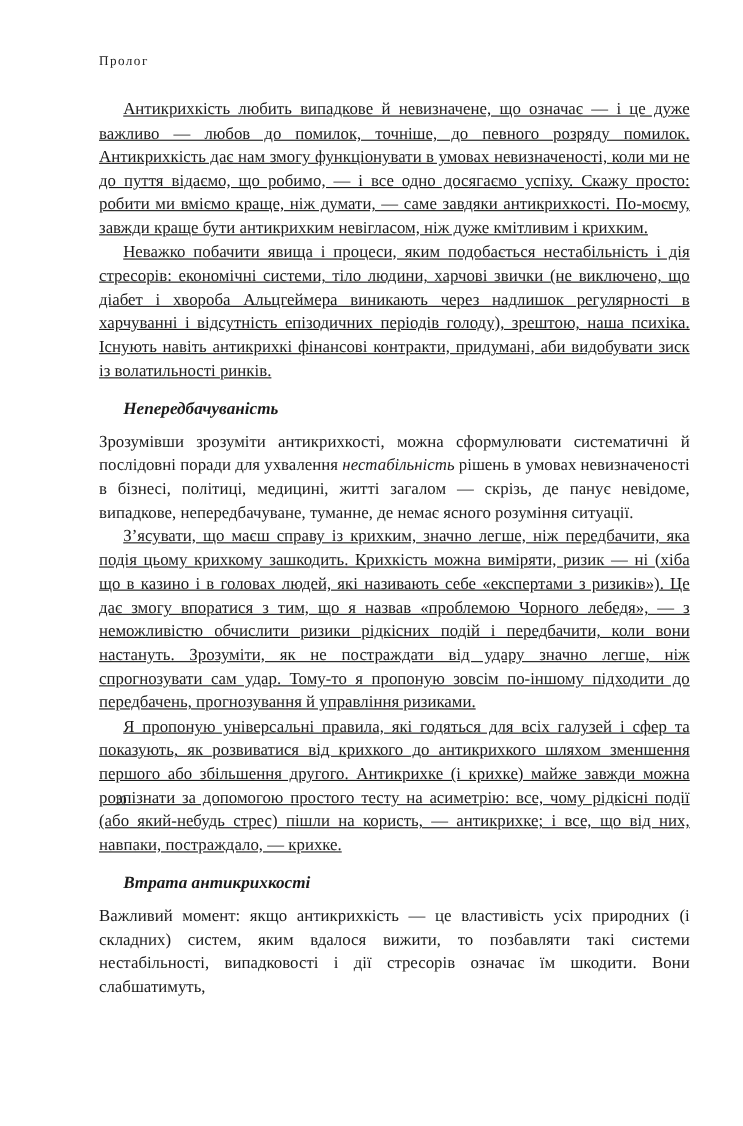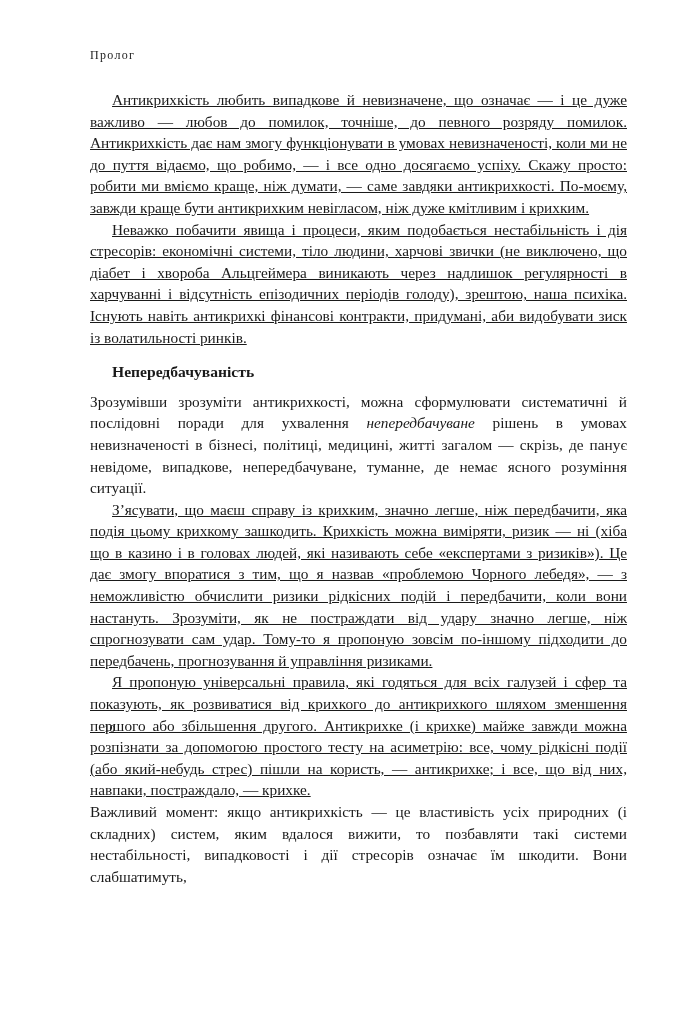--- a/index.html
+++ b/index.html
@@ -41,20 +41,21 @@
   .body-text p.indent {
     text-indent: 22px;
     text-decoration: underline;
   }
   .body-text p.noindent {
     text-indent: 0;
   }
   .section-heading {
     font-size: 15.6px;
     font-weight: bold;
+    font-style: italic;
     margin: 13px 0 8px 0;
     text-indent: 22px;
     text-align: left;
   }
   .page-number {
     position: absolute;
     left: 104px;
     bottom: 58px;
     font-size: 11px;
     color: #1a1a1a;
@@ -73,26 +74,27 @@
 
   <div class="body-text">
 
     <p class="indent">Антикрихкість любить випадкове й невизначене, що означає — і це дуже важливо — любов до помилок, точніше, до певного розряду помилок. Антикрихкість дає нам змогу функціонувати в умовах невизначеності, коли ми не до пуття відаємо, що робимо, — і все одно досягаємо успіху. Скажу просто: робити ми вміємо краще, ніж думати, — саме завдяки антикрихкості. По-моєму, завжди краще бути антикрихким невігласом, ніж дуже кмітливим і крихким.</p>
 
     <p class="indent">Неважко побачити явища і процеси, яким подобається нестабільність і дія стресорів: економічні системи, тіло людини, харчові звички (не виключено, що діабет і хвороба Альцгеймера виникають через надлишок регулярності в харчуванні і відсутність епізодичних періодів голоду), зрештою, наша психіка. Існують навіть антикрихкі фінансові контракти, придумані, аби видобувати зиск із волатильності ринків.</p>
 
 
     <h2 class="section-heading">Непередбачуваність</h2>
 
-    <p class="noindent"><span>Зрозумівши зрозуміти антикрихкості, можна сформулювати систематичні й послідовні поради для ухвалення </span><em>непередбачуване</em><span> рішень в умовах невизначеності в бізнесі, політиці, медицині, житті загалом — скрізь, де панує невідоме, випадкове, непередбачуване, туманне, де немає ясного розуміння ситуації.</span></p>
+    <p class="noindent"><span>Зрозумівши зрозуміти антикрихкості, можна сформулювати систематичні й послідовні поради для ухвалення </span><em>нестабільність</em><span> рішень в умовах невизначеності в бізнесі, політиці, медицині, житті загалом — скрізь, де панує невідоме, випадкове, непередбачуване, туманне, де немає ясного розуміння ситуації.</span></p>
 
     <p class="indent">З’ясувати, що маєш справу із крихким, значно легше, ніж передбачити, яка подія цьому крихкому зашкодить. Крихкість можна виміряти, ризик — ні (хіба що в казино і в головах людей, які називають себе «експертами з ризиків»). Це дає змогу впоратися з тим, що я назвав «проблемою Чорного лебедя», — з неможливістю обчислити ризики рідкісних подій і передбачити, коли вони настануть. Зрозуміти, як не постраждати від удару значно легше, ніж спрогнозувати сам удар. Тому-то я пропоную зовсім по-іншому підходити до передбачень, прогнозування й управління ризиками.</p>
 
     <p class="indent">Я пропоную універсальні правила, які годяться для всіх галузей і сфер та показують, як розвиватися від крихкого до антикрихкого шляхом зменшення першого або збільшення другого. Антикрихке (і крихке) майже завжди можна розпізнати за допомогою простого тесту на асиметрію: все, чому рідкісні події (або який-небудь стрес) пішли на користь, — антикрихке; і все, що від них, навпаки, постраждало, — крихке.</p>
 
+    <h2 class="section-heading">Втрата антикрихкості</h2>
 
     <p class="noindent">Важливий момент: якщо антикрихкість — це властивість усіх природних (і складних) систем, яким вдалося вижити, то позбавляти такі системи нестабільності, випадковості і дії стресорів означає їм шкодити. Вони слабшатимуть,</p>
 
   </div>
 
   <div class="page-number">10</div>
 
 </div>
 
 </body></html>

